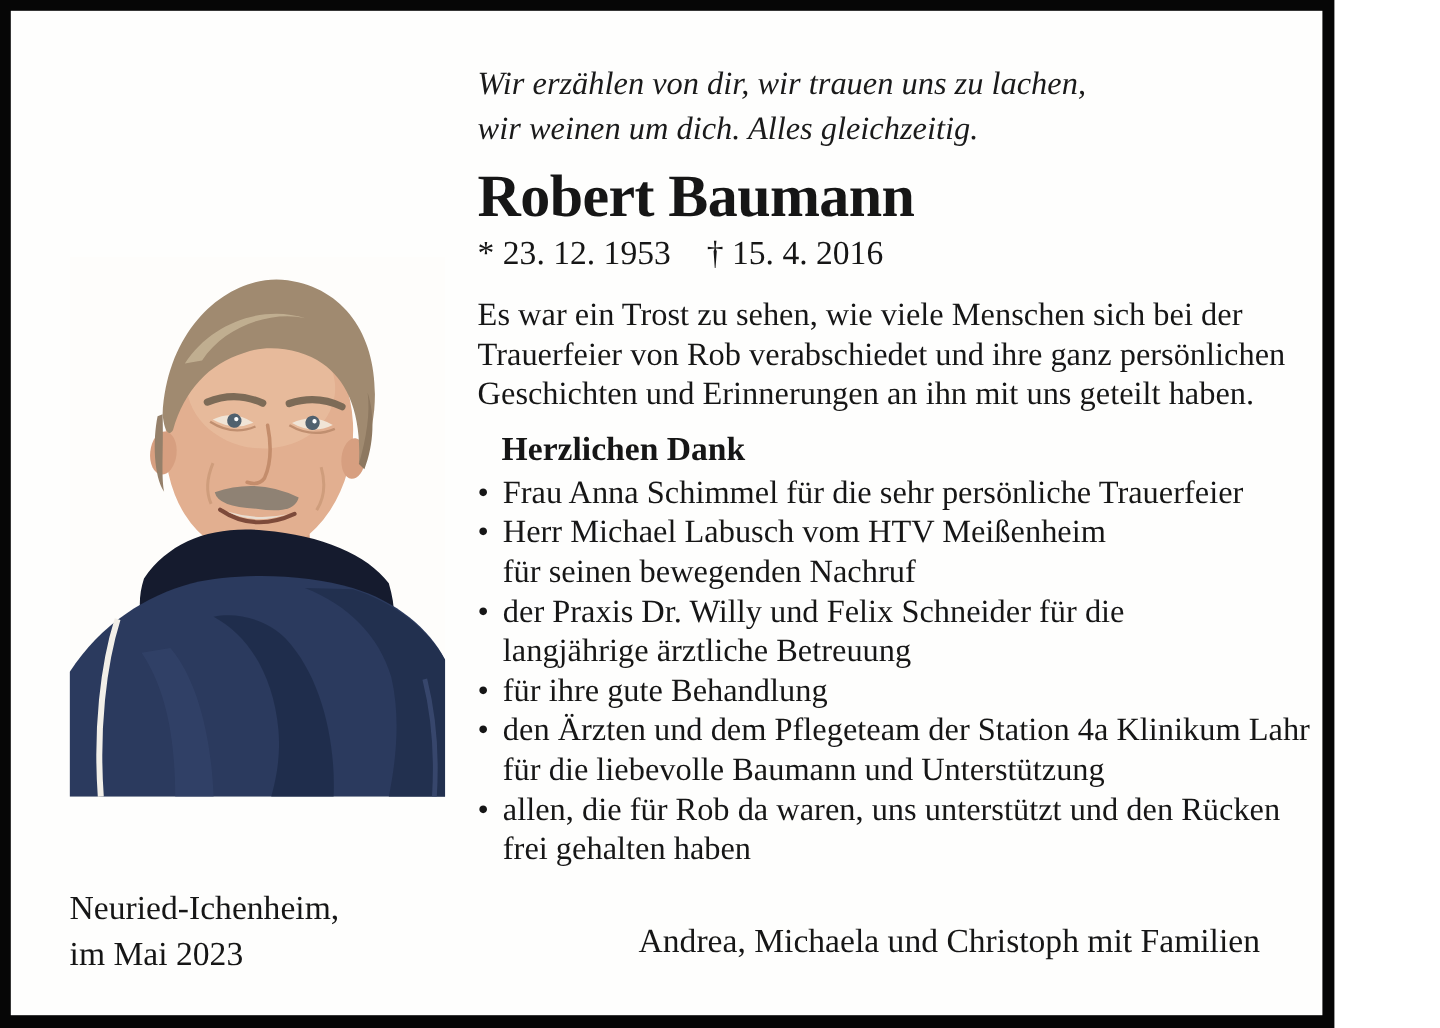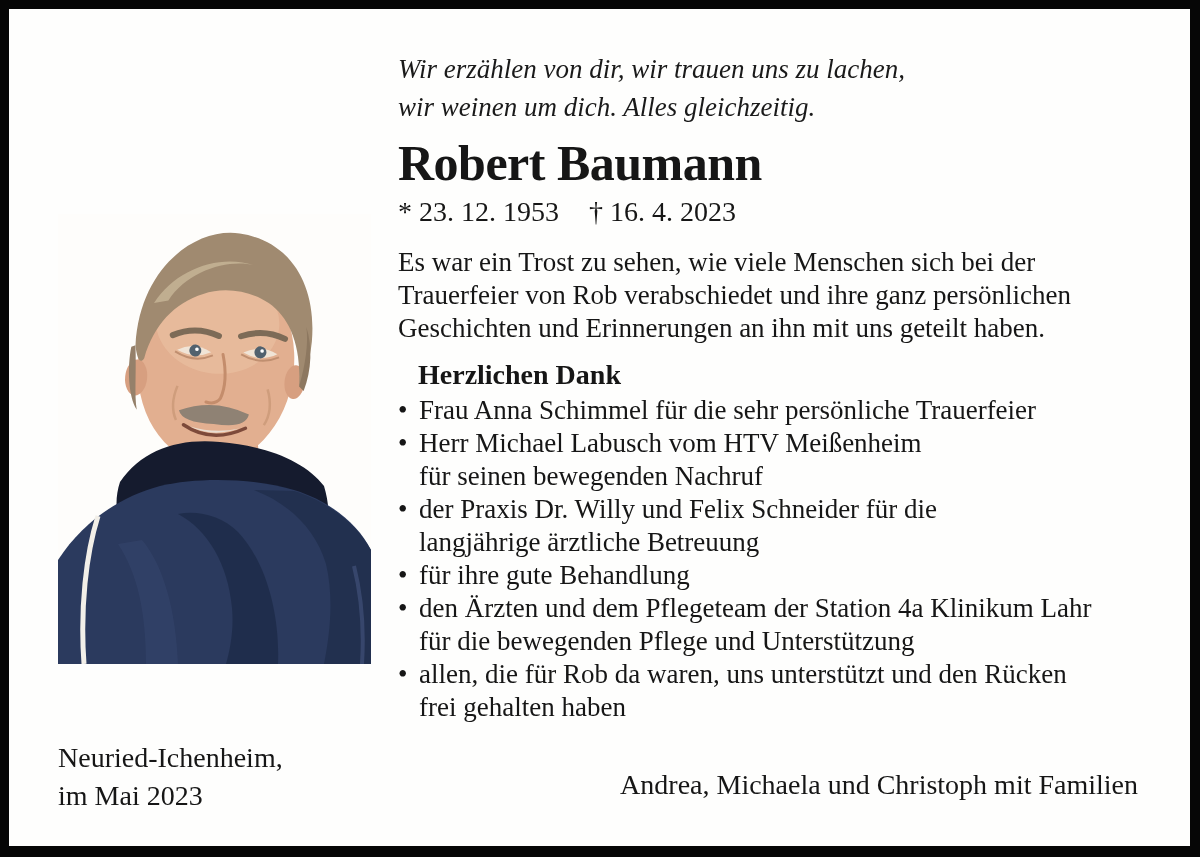--- a/index.html
+++ b/index.html
@@ -3,21 +3,21 @@
 <meta charset="utf-8">
 <style>
   html, body { margin: 0; padding: 0; }
   body {
     width: 1200px; height: 857px;
     font-family: "Liberation Serif", serif;
     background: #ffffff;
   }
   .frame {
     position: relative;
-    width: 1200px; height: 857px;
+    width: 1112px; height: 857px;
     box-sizing: border-box;
     background: #060606;
   }
   .card {
     position: absolute;
     left: 9px; top: 9px; right: 10px; bottom: 11px;
     background: #fefefd;
     color: #161616;
     overflow: hidden;
   }
@@ -83,21 +83,21 @@
   <div class="card">
 
     <div class="quote">
       <span class="line">Wir erzählen von dir, wir trauen uns zu lachen,</span>
       <span class="line">wir weinen um dich. Alles gleichzeitig.</span>
     </div>
 
     <div class="name-block">
       <div class="name">Robert Baumann</div>
       <div class="dates">
-        <span>* 23. 12. 1953</span><span class="date-gap"></span><span>† 16. 4. 2023</span>
+        <span>* 23. 12. 1953</span><span class="date-gap"></span><span>† 15. 4. 2016</span>
       </div>
     </div>
 
     <div class="intro">
       <span class="line">Es war ein Trost zu sehen, wie viele Menschen sich bei der</span>
       <span class="line">Trauerfeier von Rob verabschiedet und ihre ganz persönlichen</span>
       <span class="line">Geschichten und Erinnerungen an ihn mit uns geteilt haben.</span>
     </div>
 
     <div class="thanks-heading">Herzlichen Dank</div>
@@ -118,21 +118,21 @@
         <span class="line">der Praxis Dr. Willy und Felix Schneider für die</span>
         <span class="line">langjährige ärztliche Betreuung</span>
       </li>
       <li>
         <span class="bullet">•</span>
         <span class="line">für ihre gute Behandlung</span>
       </li>
       <li>
         <span class="bullet">•</span>
         <span class="line">den Ärzten und dem Pflegeteam der Station 4a Klinikum Lahr</span>
-        <span class="line">für die bewegenden Pflege und Unterstützung</span>
+        <span class="line">für die liebevolle Baumann und Unterstützung</span>
       </li>
       <li>
         <span class="bullet">•</span>
         <span class="line">allen, die für Rob da waren, uns unterstützt und den Rücken</span>
         <span class="line">frei gehalten haben</span>
       </li>
     </ul>
 
     <svg class="photo" viewBox="0 0 313 450" xmlns="http://www.w3.org/2000/svg" aria-hidden="true">
       <rect x="0" y="0" width="313" height="450" fill="#fefdfb"></rect>

